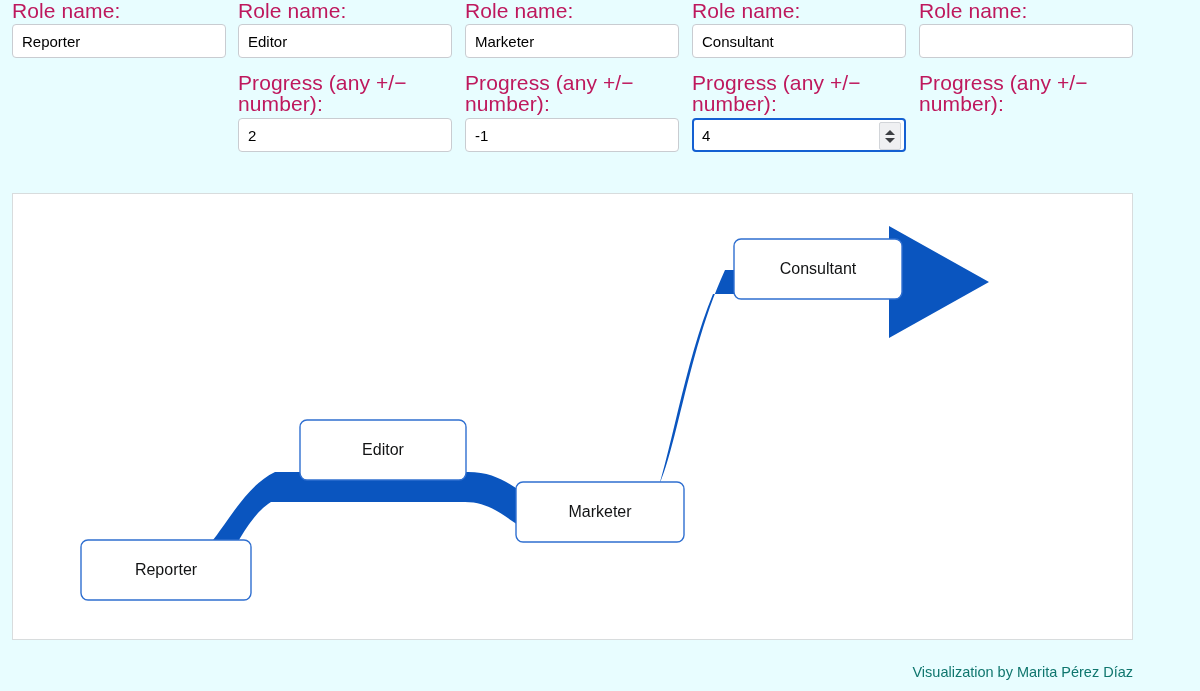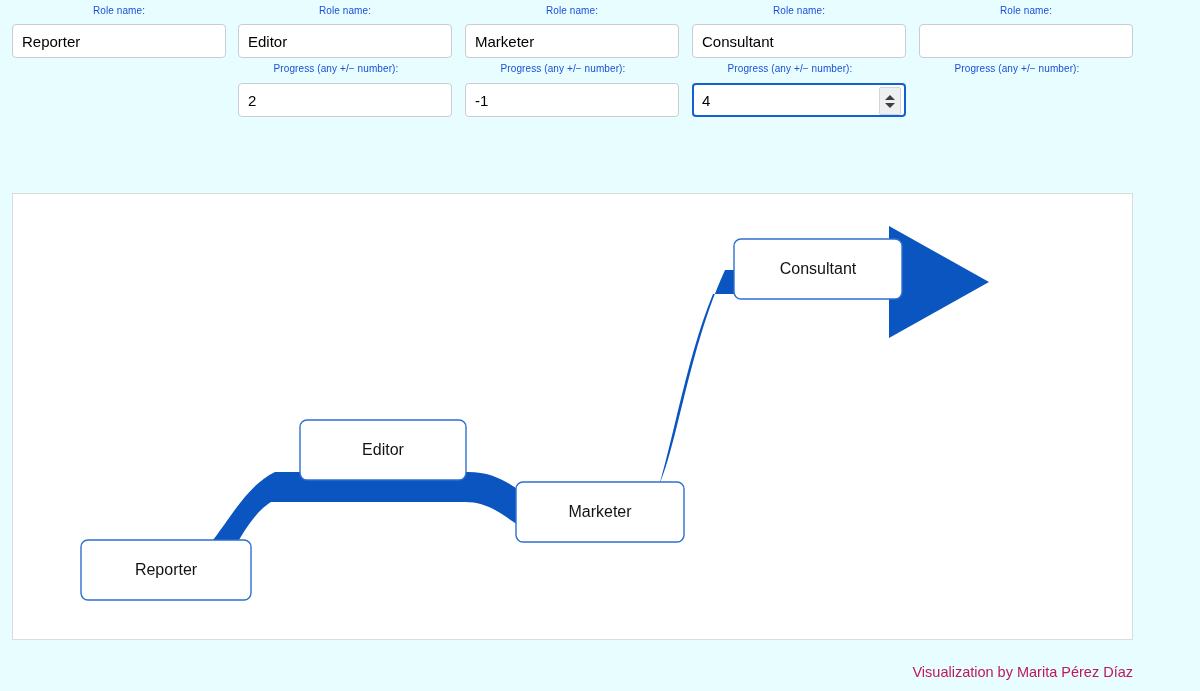--- a/index.html
+++ b/index.html
@@ -21,25 +21,24 @@
     left: 0; top: 0;
     width: 1200px;
     height: 186px;
   }
   .field-col {
     position: absolute;
     top: 0;
     width: 214px;
   }
   .field-label {
-    font-size: 10px;
-    color: #1d4ed8;
+    font-size: 21px;
+    color: #be185d;
     line-height: 21px;
     letter-spacing: .1px;
-    text-align: center;
   }
   .name-label { padding-bottom: 3px; }
   .text-input,
   .num-input {
     display: block;
     box-sizing: border-box;
     width: 214px;
     height: 34px;
     border: 1px solid #c9ccd1;
     border-radius: 4px;
@@ -47,20 +46,21 @@
     font-family: "Liberation Sans", sans-serif;
     font-size: 15px;
     color: #000000;
     padding: 0 9px;
     outline: none;
   }
   .text-input::placeholder,
   .num-input::placeholder { color: #8d9197; }
 
   .progress-label {
+    margin-top: 14px;
     width: 196px;
   }
   .num-wrap { position: relative; width: 214px; margin-top: 4px; }
 
   
   .num-wrap.focused .num-input {
     border: 2px solid #1460d2;
     border-radius: 4px;
     padding-left: 8px;
   }
@@ -111,21 +111,21 @@
     text-anchor: middle;
     dominant-baseline: middle;
   }
 
   
   #credit {
     position: absolute;
     right: 67px;
     top: 664px;
     font-size: 14.5px;
-    color: #be185d;
+    color: #0f766e;
     text-align: right;
     white-space: nowrap;
   }
 </style>
 </head>
 <body>
 
 <div id="form-row">
     <div class="field-col" style="left: 12px;">
       <div class="field-label name-label">Role name:</div>

